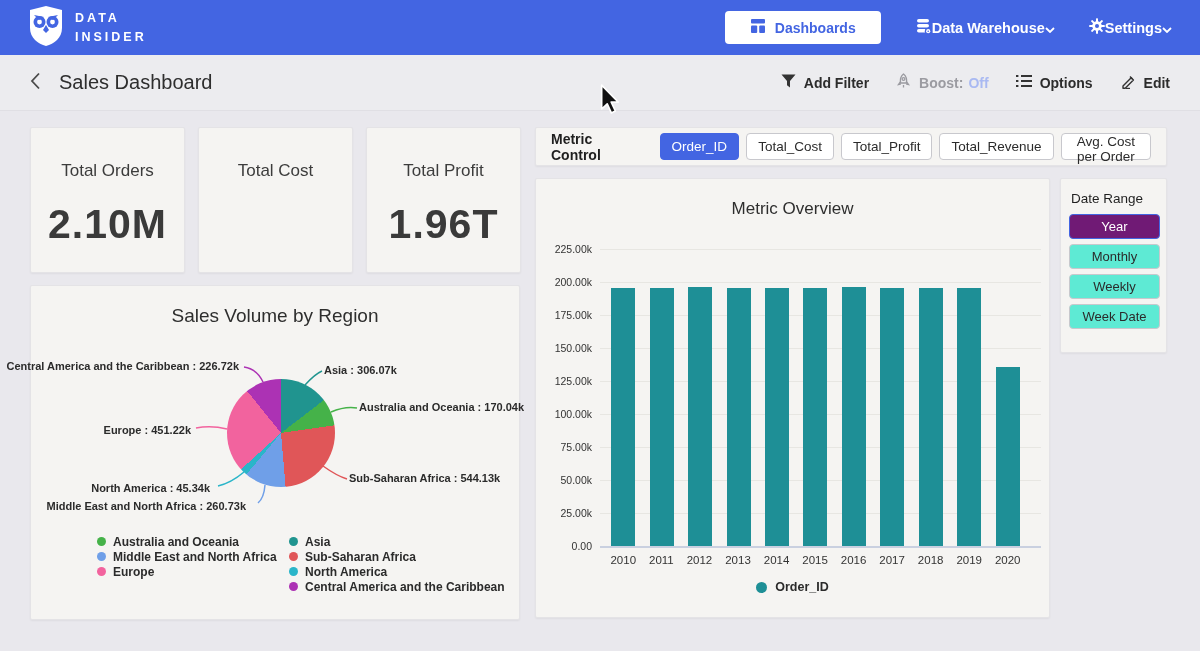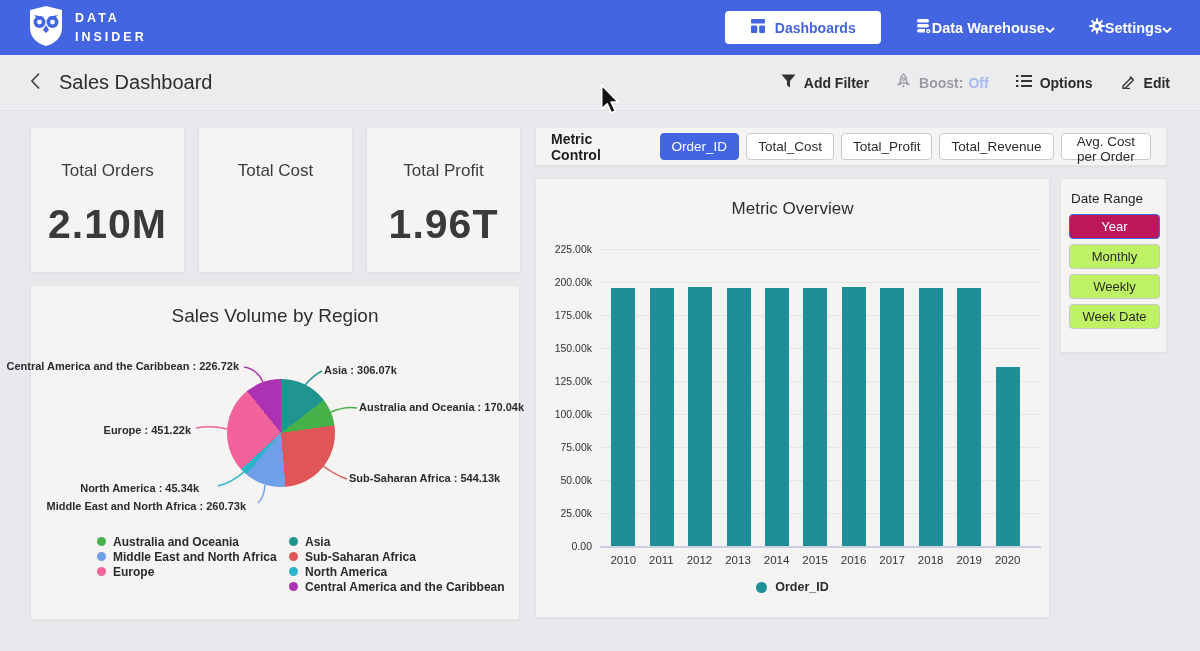--- a/index.html
+++ b/index.html
@@ -62,22 +62,22 @@
                font-size:11.5px;color:#333;}
   #bar-legend{position:absolute;left:0;right:0;top:401px;display:flex;justify-content:center;align-items:center;
               gap:8px;font-size:12.5px;font-weight:700;color:#2b2b2b;}
   .legend-dot{width:11px;height:11px;border-radius:50%;}
 
   
   .date-card{left:1060px;top:178px;width:107px;height:175px;padding:12px 8px;}
   .dr-label{font-size:13.5px;font-weight:500;color:#1f1f1f;margin-left:2px;}
   #date-options{margin-top:8px;}
   .date-btn{display:block;width:91px;height:25px;margin:0 auto 5px auto;border-radius:4px;border:1px solid #c8c8cd;
-            background:#bef264;font-family:"Liberation Sans",sans-serif;font-size:13px;color:#2b2b2b;cursor:pointer;}
-  .date-btn.selected{background:#be185d;border-color:#4365e2;color:#fff;}
+            background:#5eead4;font-family:"Liberation Sans",sans-serif;font-size:13px;color:#2b2b2b;cursor:pointer;}
+  .date-btn.selected{background:#701a75;border-color:#4365e2;color:#fff;}
 
   
   .pie-card{left:30px;top:285px;width:490px;height:335px;}
   .pie-card h2{font-size:19px;margin-top:19px;}
   #pie-area{position:absolute;inset:0;}
   #pie-lines{position:absolute;inset:0;pointer-events:none;}
   #pie-circle{position:absolute;left:196px;top:93px;width:108px;height:108px;border-radius:50%;}
   .pie-callout{position:absolute;font-size:11px;font-weight:700;color:#2b2b2b;white-space:nowrap;}
   #pie-legend{position:absolute;left:66px;top:248px;display:flex;}
   .pl-col{display:flex;flex-direction:column;}
@@ -323,21 +323,21 @@
           <path d="M234,199 Q233,212 227,217" fill="none" stroke="#6f9fe8" stroke-width="1.5"></path>
           <path d="M213,186 Q200,197 187,200" fill="none" stroke="#2ab5c9" stroke-width="1.5"></path>
           <path d="M196,143 Q180,139 165,142" fill="none" stroke="#f2639e" stroke-width="1.5"></path>
           <path d="M232,96 Q226,83 213,81" fill="none" stroke="#ac32b4" stroke-width="1.5"></path>
         </svg>
       <div id="pie-circle" style="background: conic-gradient(rgb(32, 148, 143) 0deg, rgb(32, 148, 143) 52.54deg, rgb(69, 178, 73) 52.54deg, rgb(69, 178, 73) 81.73deg, rgb(224, 86, 88) 81.73deg, rgb(224, 86, 88) 175.14deg, rgb(111, 159, 232) 175.14deg, rgb(111, 159, 232) 219.89deg, rgb(42, 181, 201) 219.89deg, rgb(42, 181, 201) 227.68deg, rgb(242, 99, 158) 227.68deg, rgb(242, 99, 158) 321.08deg, rgb(172, 50, 180) 321.08deg, rgb(172, 50, 180) 360deg);"></div>
     <div class="pie-callout" style="left: 293px; top: 78px;">Asia : 306.07k</div>
         <div class="pie-callout" style="left: 328px; top: 115px;">Australia and Oceania : 170.04k</div>
         <div class="pie-callout" style="left: 318px; top: 186px;">Sub-Saharan Africa : 544.13k</div>
         <div class="pie-callout" style="right: 273px; top: 214px;">Middle East and North Africa : 260.73k</div>
-        <div class="pie-callout" style="right: 320px; top: 196px;">North America : 45.34k</div>
+        <div class="pie-callout" style="right: 309px; top: 196px;">North America : 45.34k</div>
         <div class="pie-callout" style="right: 328px; top: 138px;">Europe : 451.22k</div>
         <div class="pie-callout" style="right: 280px; top: 74px;">Central America and the Caribbean : 226.72k</div>
       </div>
     <div id="pie-legend">
         <div class="pl-col">
           <div class="pl-item">
             <div class="pl-dot" style="background: rgb(69, 178, 73);"></div>
             <span>Australia and Oceania</span>
           </div>
           <div class="pl-item">

